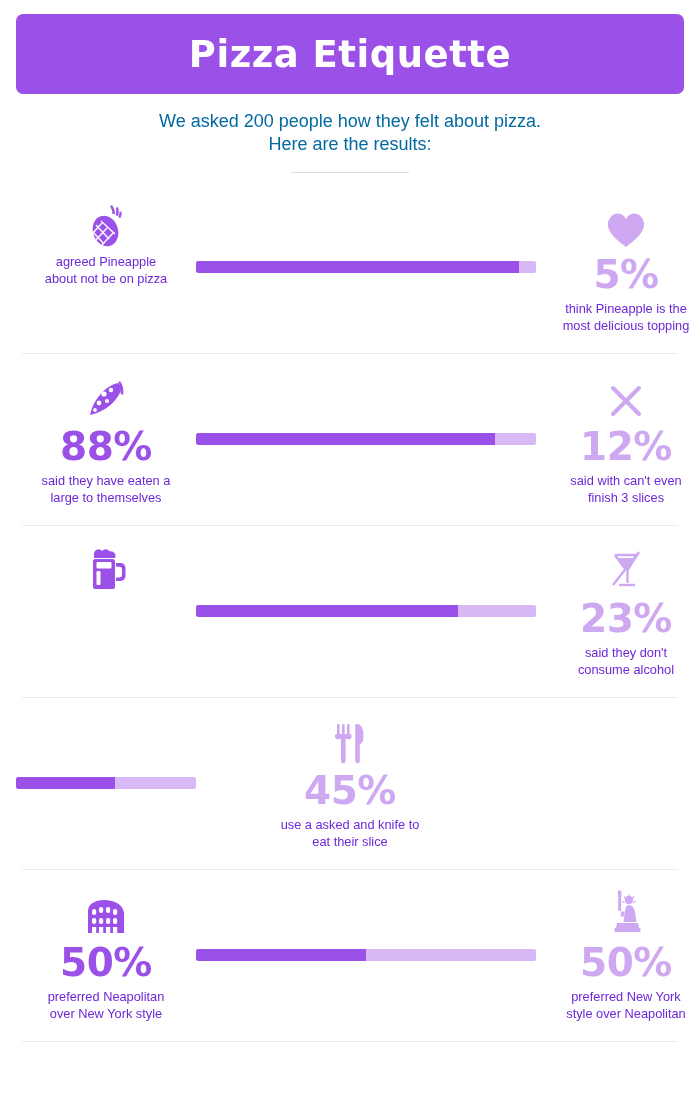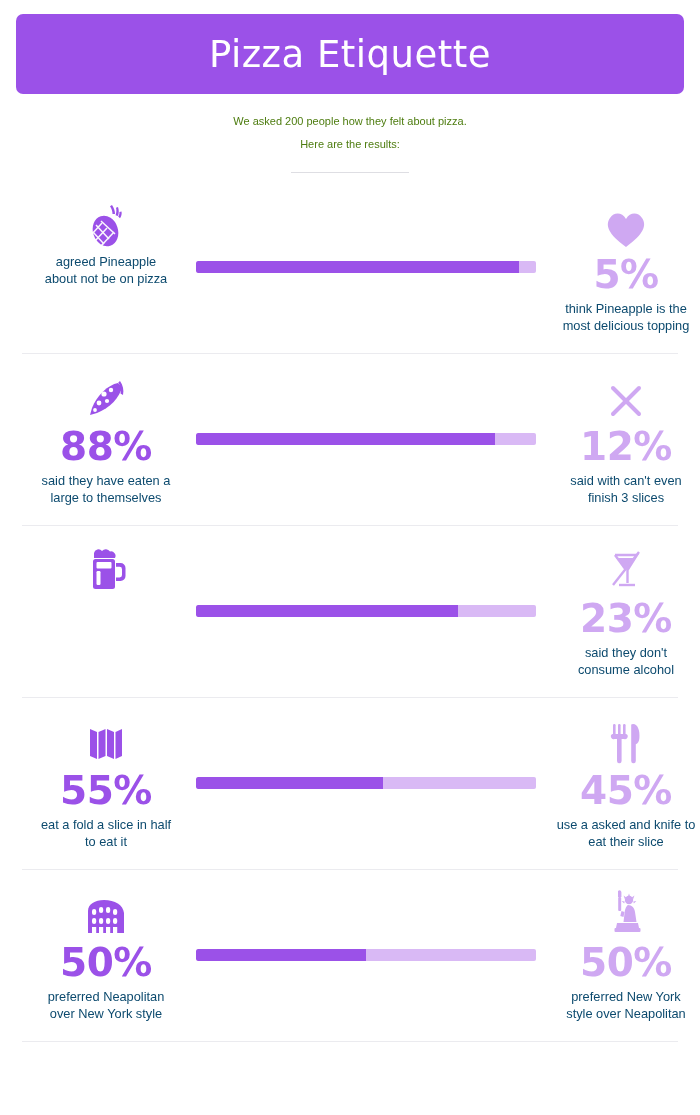--- a/index.html
+++ b/index.html
@@ -25,32 +25,32 @@
     height: 80px;
     background: #9b51e8;
     border-radius: 7px;
     display: flex;
     align-items: center;
     justify-content: center;
   }
   .header-title {
     color: #ffffff;
     font-size: 37px;
-    font-weight: normal;
+    font-weight: bold;
     letter-spacing: 0.5px;
     font-family: "DejaVu Sans", sans-serif;
   }
 
   .subtitle-wrap {
     margin-top: 16px;
     text-align: center;
   }
   .subtitle-line {
-    color: #4d7c0f;
-    font-size: 11px;
+    color: #0369a1;
+    font-size: 18px;
     line-height: 23px;
     font-family: "Liberation Sans", sans-serif;
   }
   .header-rule {
     width: 118px;
     height: 1px;
     background: #dedee3;
     margin: 16px auto 0 auto;
   }
 
@@ -98,21 +98,21 @@
     line-height: 44px;
     letter-spacing: -0.5px;
     font-family: "DejaVu Sans", sans-serif;
   }
   .pct.left  { color: #9b51e8; }
   .pct.right { color: #cfa8f2; }
 
   .caption {
     font-size: 12.8px;
     line-height: 17px;
-    color: #0c4a6e;
+    color: #6d28d9;
     margin-top: 3px;
     font-family: "Liberation Sans", sans-serif;
   }
 
   
   .bar-cell {
     display: flex;
     align-items: center;
     justify-content: center;
     align-self: start;
@@ -280,37 +280,20 @@
         </div>
         <div class="pct right" style="color: rgb(207, 168, 242);">23%</div>
         <div class="caption">
           <span>said they don't</span><br>
           <span>consume alcohol</span>
         </div>
       </div>
     </div>
 
     <div class="row">
-      <div class="side">
-        <div class="icon-box">
-          <svg width="44" height="42" viewBox="0 0 44 42">
-            <g fill="#9b51e8">
-              <path d="M6 6 L13 9 L13 36 L6 33 Z"></path>
-              <path d="M14.5 9 L21.5 6 L21.5 33 L14.5 36 Z"></path>
-              <path d="M23 6 L30 9 L30 36 L23 33 Z"></path>
-              <path d="M31.5 9 L38 6 L38 33 L31.5 36 Z"></path>
-            </g>
-          </svg>
-        </div>
-        <div class="pct left" style="color: rgb(155, 81, 232);">55%</div>
-        <div class="caption">
-          <span>eat a fold a slice in half</span><br>
-          <span>to eat it</span>
-        </div>
-      </div>
 
       <div class="bar-cell">
         <div class="bar" style="background: rgb(217, 185, 245);">
           <div class="bar-fill" style="width: 55%; background: rgb(155, 81, 232);"></div>
         </div>
       </div>
 
       <div class="side">
         <div class="icon-box">
           <svg width="34" height="44" viewBox="0 0 34 44">

